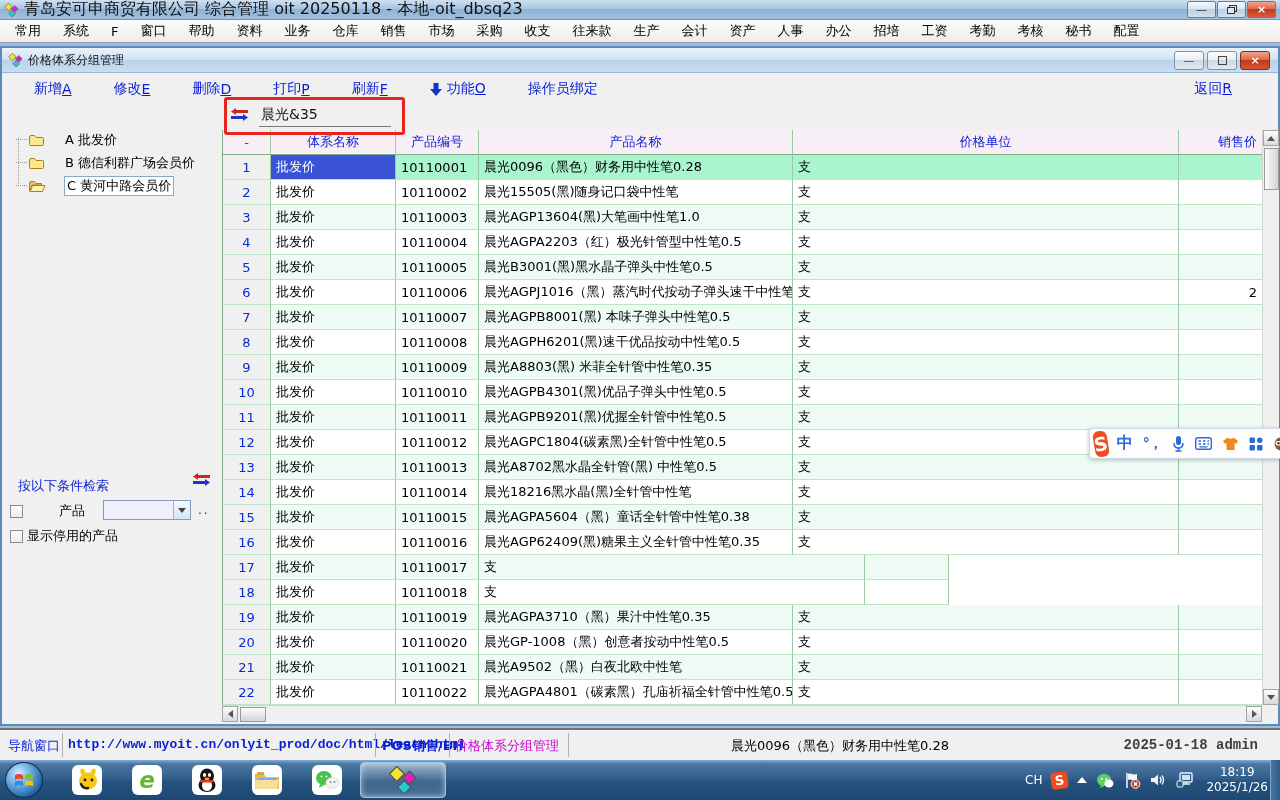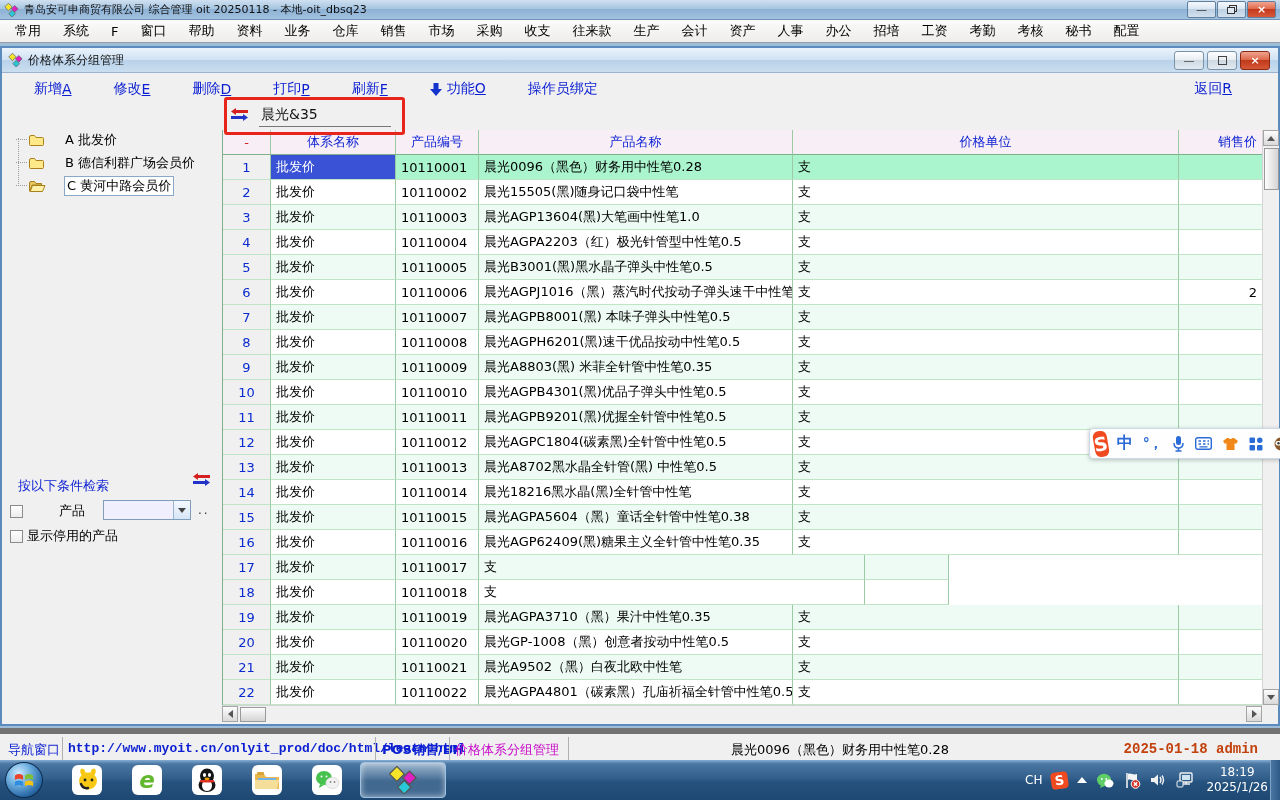--- a/index.html
+++ b/index.html
@@ -3,21 +3,21 @@
 <meta charset="utf-8">
 <style>
   * { margin:0; padding:0; box-sizing:border-box; }
   body { width:1280px; height:800px; overflow:hidden; font-family:"DejaVu Sans","Liberation Sans",sans-serif; }
   .screen { position:relative; width:1280px; height:800px; background:#9fbcd8; overflow:hidden; }
 
   
   .titlebar { position:absolute; left:0; top:0; width:1280px; height:20px;
     background:linear-gradient(180deg,#cfe0f0 0%,#a7c6e2 45%,#8db2d6 50%,#a3c1de 100%);
     display:flex; align-items:center; padding:0 4px; border-bottom:1px solid #6f94b8; }
-  .titlebar .title { font-size:11px; color:#111; margin-left:5px; white-space:nowrap; }
+  .titlebar .title { font-size:16px; color:#111; margin-left:5px; white-space:nowrap; }
   .capbtns { position:absolute; right:4px; top:1px; display:flex; }
   .capbtn { width:29px; height:17px; border:1px solid #5e7f9e; border-radius:2px; margin-left:1px;
     background:linear-gradient(180deg,#f4f8fc 0%,#dbe7f2 45%,#bcd0e2 50%,#d2e0ee 100%);
     display:flex; align-items:center; justify-content:center; font-size:11px; color:#333; }
   .capbtn.close { background:linear-gradient(180deg,#f2a490 0%,#e06a4c 45%,#c33a1e 50%,#d9593a 100%); color:#fff; font-weight:bold; }
 
   
   .menubar { position:absolute; left:0; top:20px; width:1280px; height:23px; background:linear-gradient(180deg,#fbfbfa,#eeedeb);
     border-bottom:1px solid #9aa0a8; display:flex; align-items:center; padding-left:4px; }
   .menu-item { font-size:13px; color:#000; padding:2px 11px; white-space:nowrap; }
@@ -94,29 +94,29 @@
       border:1px solid #a5a5a5; display:flex; align-items:center; justify-content:center; }
   .tri-up   { border-left:4px solid transparent; border-right:4px solid transparent; border-bottom:5px solid #555; }
   .tri-down { border-left:4px solid transparent; border-right:4px solid transparent; border-top:5px solid #555; }
   .tri-left { border-top:4px solid transparent; border-bottom:4px solid transparent; border-right:5px solid #555; }
   .tri-right{ border-top:4px solid transparent; border-bottom:4px solid transparent; border-left:5px solid #555; }
   .vthumb { position:absolute; left:1px; top:18px; width:15px; height:42px; background:linear-gradient(90deg,#fdfdfd,#d4d4d4); border:1px solid #9a9a9a; }
   .hscroll { position:absolute; left:222px; top:705px; width:1040px; height:17px; background:#f0f0f0; border-top:1px solid #d5d5d5; }
   .hthumb { position:absolute; left:18px; top:1px; width:26px; height:15px; background:linear-gradient(180deg,#fdfdfd,#d4d4d4); border:1px solid #9a9a9a; }
 
   
-  .statusbar { position:absolute; left:0; top:728px; width:1280px; height:32px; background:#f0f0f0; border-top:6px solid #737373; }
+  .statusbar { position:absolute; left:0; top:728px; width:1280px; height:32px; background:#f0f0f0; border-top:2px solid #737373; }
   .sb-item { position:absolute; top:7px; font-size:13px; white-space:nowrap; }
   .sb-sep { position:absolute; top:3px; height:24px; border-left:1px solid #b0b0b0; }
   .sb-nav { left:8px; color:#0a1ed2; }
   .sb-url { left:68px; color:#0a1ed2; font-family:"Liberation Mono","DejaVu Sans Mono",monospace; font-size:13px; font-weight:bold; }
   .sb-pos { left:382px; color:#0a1ed2; font-weight:bold; }
   .sb-active { left:455px; color:#c80ac8; }
   .sb-product { left:640px; width:400px; text-align:center; color:#000; }
-  .sb-login { right:22px; color:#c2410c; font-family:"Liberation Mono","DejaVu Sans Mono",monospace; font-weight:bold; font-size:14px; }
+  .sb-login { right:22px; color:#404040; font-family:"Liberation Mono","DejaVu Sans Mono",monospace; font-weight:bold; font-size:14px; }
 
   
   .taskbar { position:absolute; left:0; top:760px; width:1280px; height:40px;
     background:linear-gradient(180deg,#85add2 0%,#4a76a2 10%,#325f8c 45%,#26527e 55%,#1d4873 100%); }
   .orb { position:absolute; left:5px; top:2px; width:38px; height:36px; border-radius:50%;
     background:radial-gradient(circle at 35% 30%,#cfe9ff 0%,#6fb0e0 35%,#2a6aa8 70%,#12365e 100%);
     border:1px solid #0e2c4e; display:flex; align-items:center; justify-content:center; }
   .taskbtn { position:absolute; top:2px; width:50px; height:36px; border-radius:4px; display:flex; align-items:center; justify-content:center; }
   .taskbtn .tile { width:30px; height:30px; border-radius:6px; background:#fff; display:flex; align-items:center; justify-content:center; overflow:hidden; }
   .taskbtn.active { background:linear-gradient(180deg,rgba(255,255,255,.45),rgba(255,255,255,.12) 50%,rgba(180,210,240,.25));

